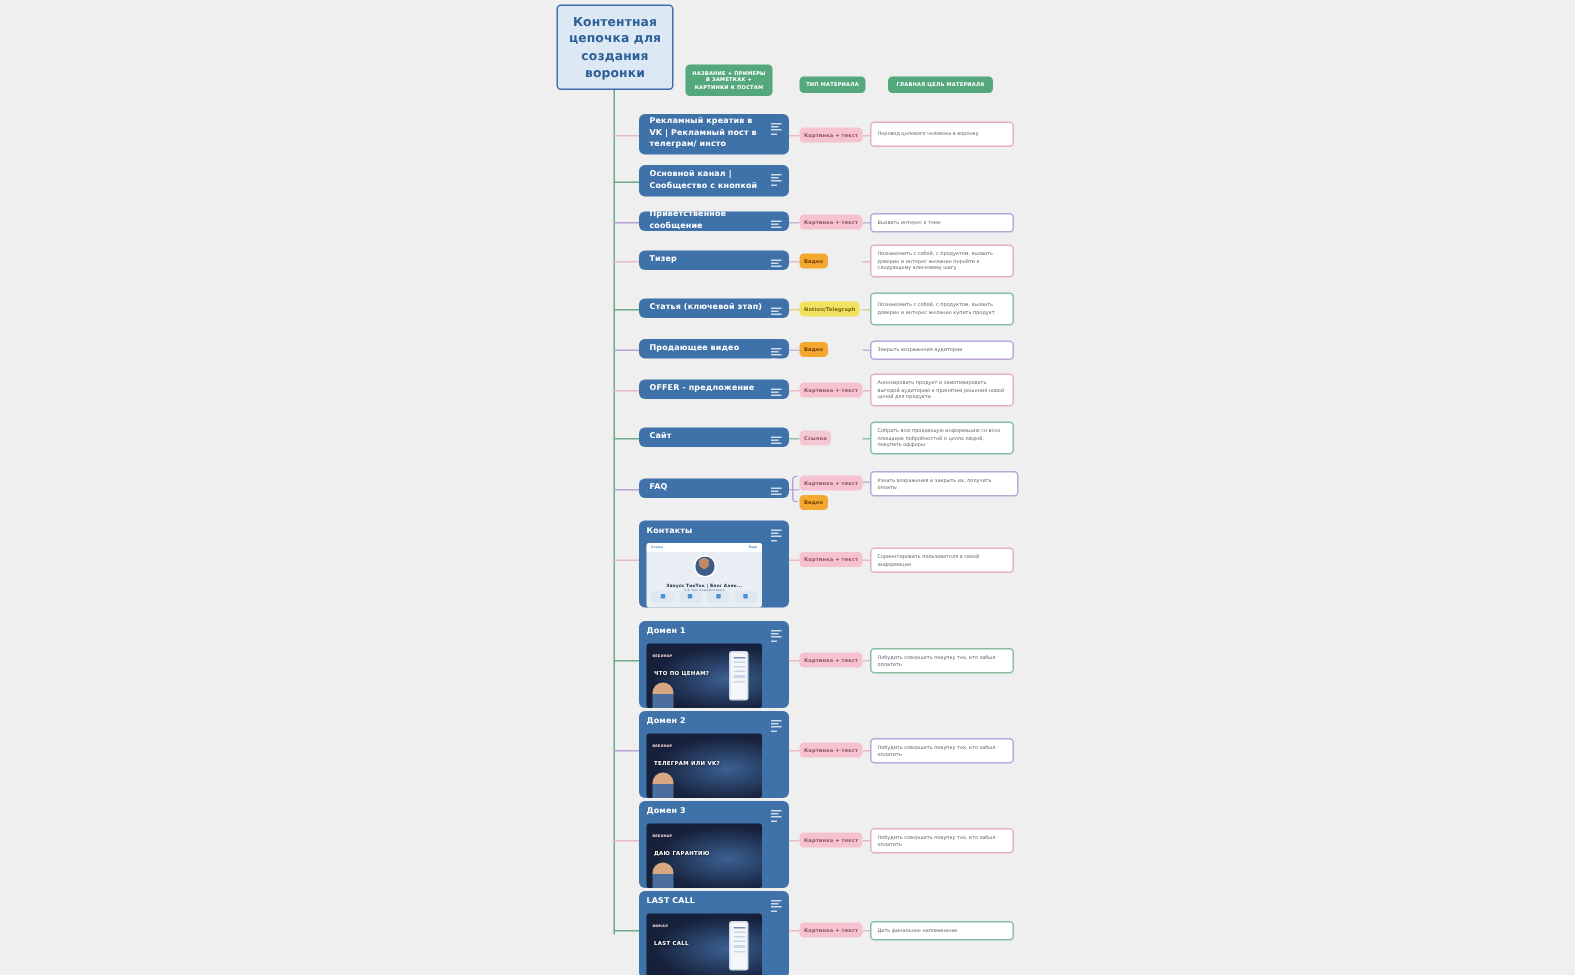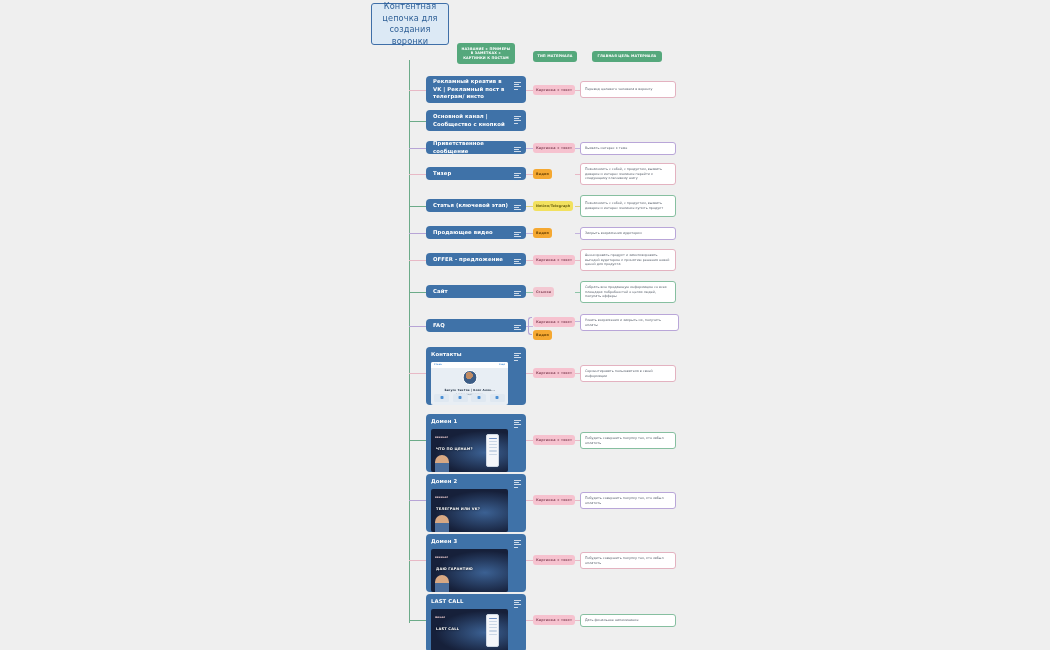--- a/index.html
+++ b/index.html
@@ -8,28 +8,28 @@
     width: 1050px; height: 650px;
     background: #efefef;
     font-family: "DejaVu Sans", "Liberation Sans", sans-serif;
     overflow: hidden;
   }
   #canvas { position: relative; width: 1050px; height: 650px; background: #efefef; }
 
   
   .root-node {
     position: absolute;
-    left: 371px; top: 3px; width: 78px; height: 42px;
+    left: 371px; top: 3px; width: 78px; height: 57px;
     background: #dce9f5;
     border: 1.3px solid #3f6fa8;
     border-radius: 3px;
     display: flex; align-items: center; justify-content: center;
     text-align: center;
     color: #2e5f96;
-    font-size: 8.2px; font-weight: 400; line-height: 11.5px;
+    font-size: 8.2px; font-weight: 700; line-height: 11.5px;
     letter-spacing: .1px;
     padding: 2px 3px;
   }
 
   
   .hdr {
     position: absolute;
     background: #55a87c;
     color: #ffffff;
     border-radius: 3px;

